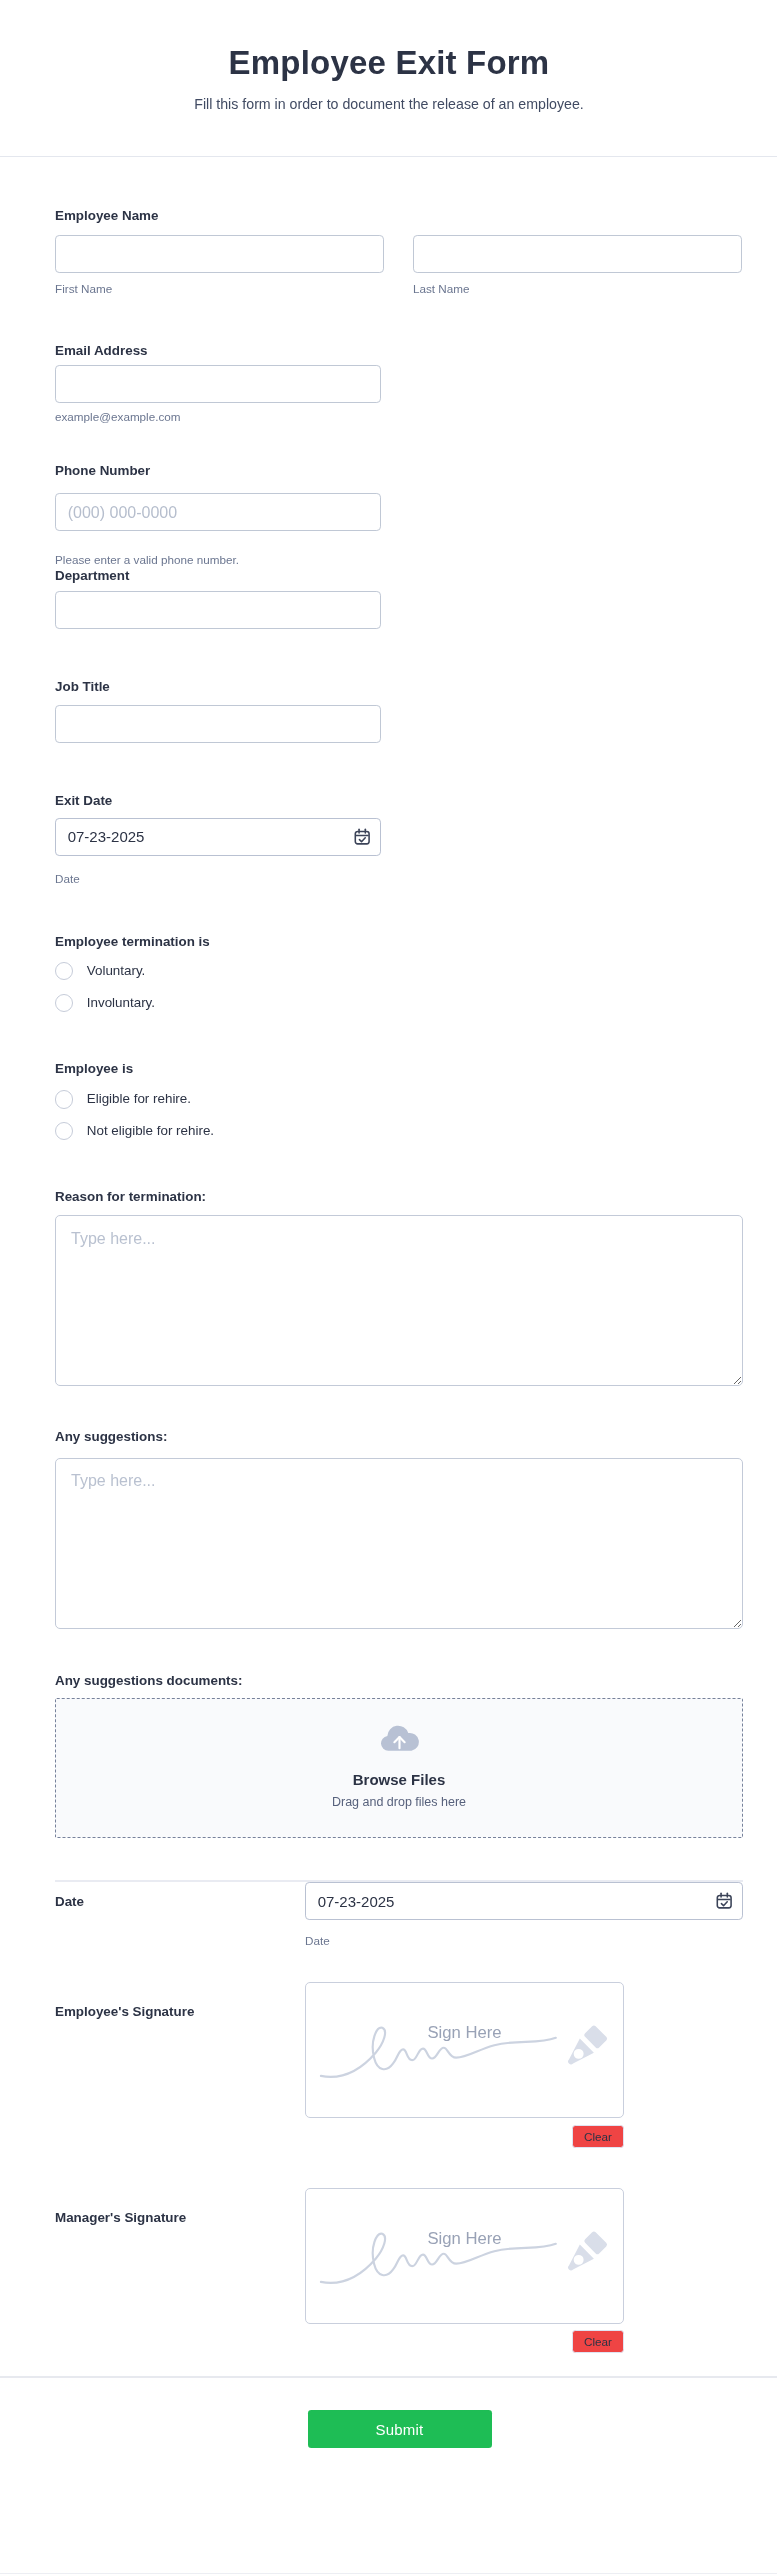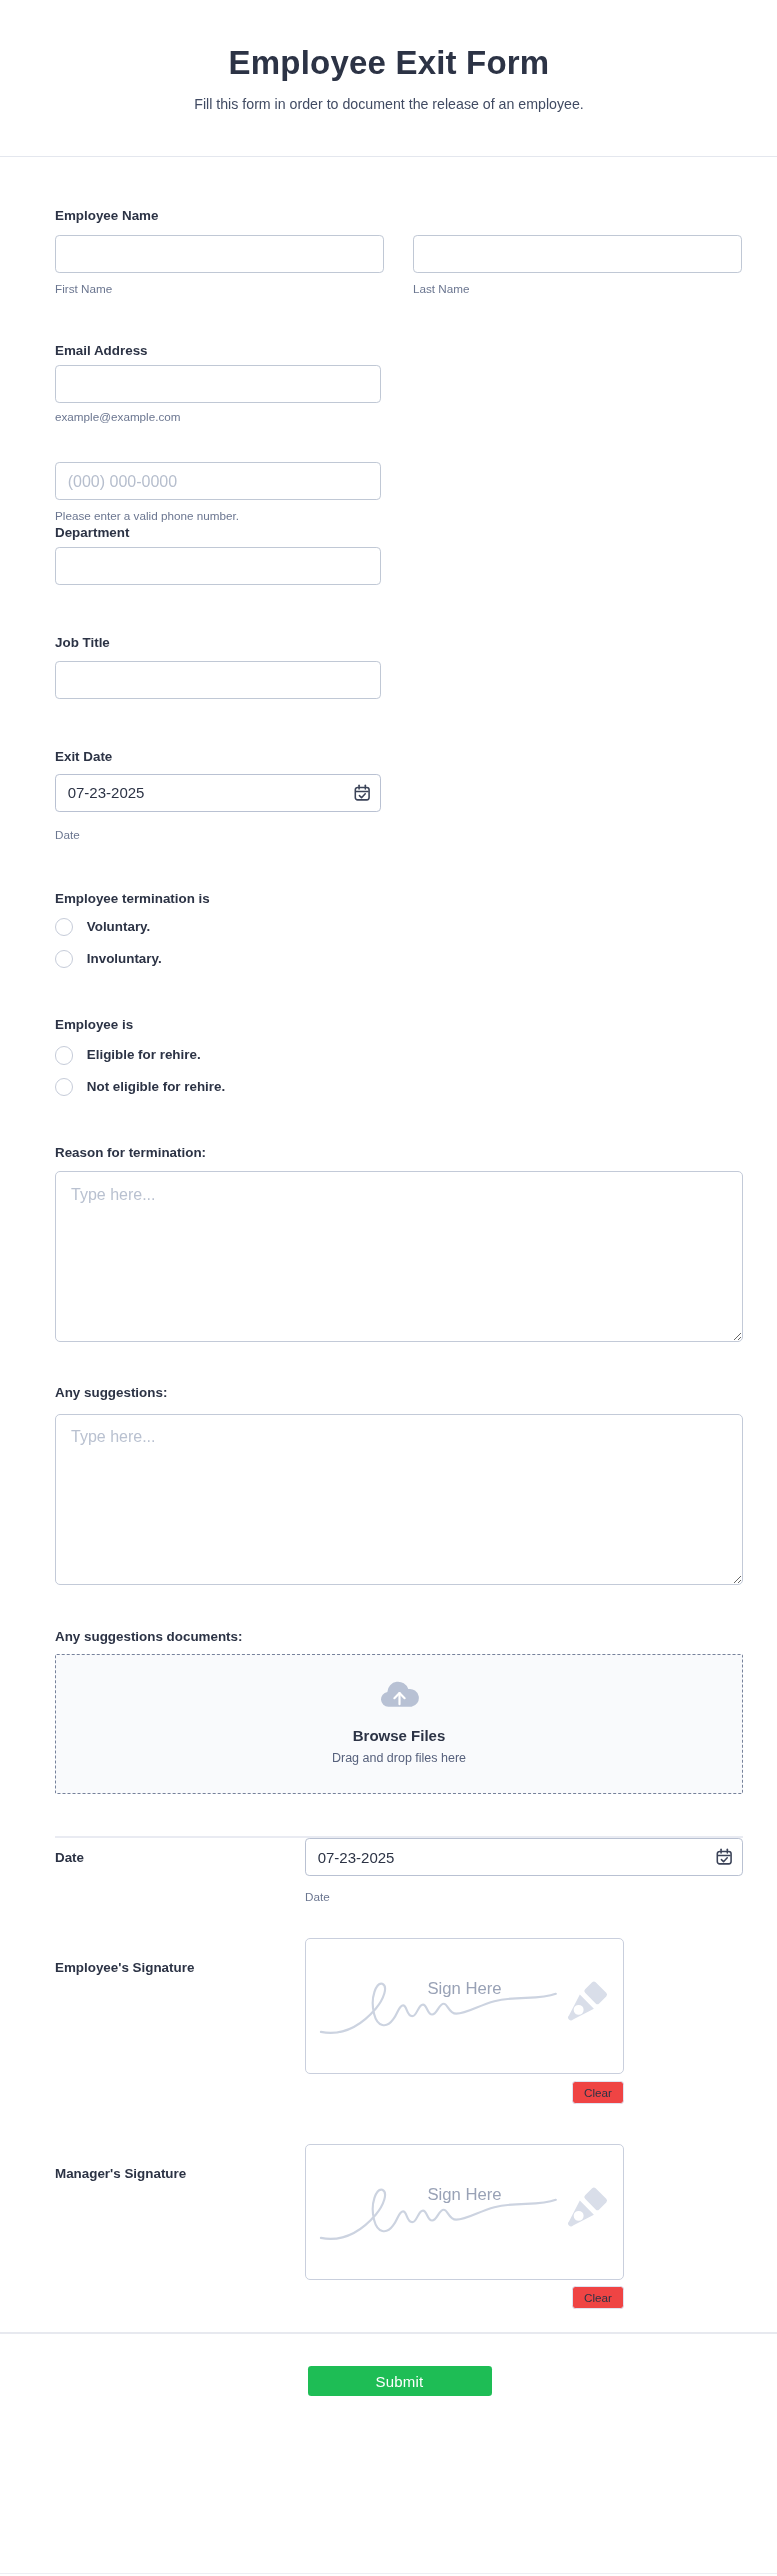--- a/index.html
+++ b/index.html
@@ -68,21 +68,21 @@
   .col .text-input { width:329px; }
   .col .hint { margin-top:8.4px; }
   
   .date-wrap { position:relative; width:326px; margin-top:7.5px; }
   .date-wrap .text-input { width:100%; border-color:#b9c1d2; border-width:1.7px; padding-right:37px; }
   .cal-icon {
     position:absolute; right:10px; top:50%; transform:translateY(-50%);
     width:18.4px; height:18.4px; display:block; cursor:pointer;
   }
   
-  .radio-row { display:flex; align-items:center; gap:13.4px;font-weight:bold; }
+  .radio-row { display:flex; align-items:center; gap:13.4px; }
   .radio-circle {
     width:18.4px; height:18.4px; flex:0 0 18.4px;
     border:1.3px solid #c6ccd9; border-radius:50%;
     background:#fff; cursor:pointer;
   }
   .radio-label { font-size:13.4px; line-height:18.4px; color:#2c3345; }
   
   .textarea {
     display:block;
     width:688px; height:171px;
@@ -147,36 +147,36 @@
     border-radius:3.3px;
     font-family:inherit;
     font-size:11.7px; color:#2c3345;
     padding:0 10px;
     cursor:pointer;
   }
   
   .submit-btn {
     display:block;
     margin:32px auto 0 auto;
-    width:184px; height:30px;
+    width:184px; height:38px;
     background:#1ebd55;
     border:none; border-radius:3.3px;
     color:#fff; font-family:inherit;
     font-size:15px; font-weight:500;
     letter-spacing:0.2px;
     cursor:pointer;
   }
   
   .mt-46{margin-top:38px}.mt-41{margin-top:34px}.mt-48{margin-top:40px}
   .mt-50{margin-top:42px}.mt-52{margin-top:43px}.mt-53{}
   .mt-55{margin-top:46px}.mt-56{margin-top:47px}.mt-57{margin-top:48px}
   .mt-59{margin-top:49px}
   .mt6{margin-top:5px}.mt8{margin-top:6.7px}.mt9{margin-top:7.5px}.mt10{margin-top:8.4px}
   .mt12{margin-top:10px}.mt13{margin-top:11px}.mt14{margin-top:11.7px}
-  .mt15{margin-top:12.5px}.mt16{margin-top:13.4px}.mt20{margin-top:16.7px}.mt22{margin-top:9px}
+  .mt15{margin-top:12.5px}.mt16{margin-top:13.4px}.mt20{margin-top:16.7px}.mt22{margin-top:22px}
   .pt13{padding-top:11px}.pt25{padding-top:21px}
 </style>
 </head>
 <body>
 
 <svg width="0" height="0" style="position:absolute">
   <defs>
     <g id="def-calendar">
       <rect x="2.5" y="4" width="15" height="13.5" rx="2.5" fill="none" stroke="#3b4358" stroke-width="1.7"></rect>
       <line x1="6.6" y1="1.6" x2="6.6" y2="5.6" stroke="#3b4358" stroke-width="1.7" stroke-linecap="round"></line>
@@ -218,20 +218,21 @@
       </div>
     </section>
 
     <section class="item mt-55">
       <div class="q-label">Email Address</div>
       <input class="text-input mt6" type="text" value="" style="">
       <div class="hint mt8">example@example.com</div>
     </section>
 
     <section class="item mt-46">
+      <div class="q-label">Phone Number</div>
       <input class="text-input mt15" type="text" placeholder="(000) 000-0000" style="">
       <div class="hint mt22">Please enter a valid phone number.</div>
     </section>
 
     <section class="item mt-53">
       <div class="q-label">Department</div>
       <input class="text-input mt6" type="text" value="" style="">
     </section>
 
     <section class="item mt-59">

